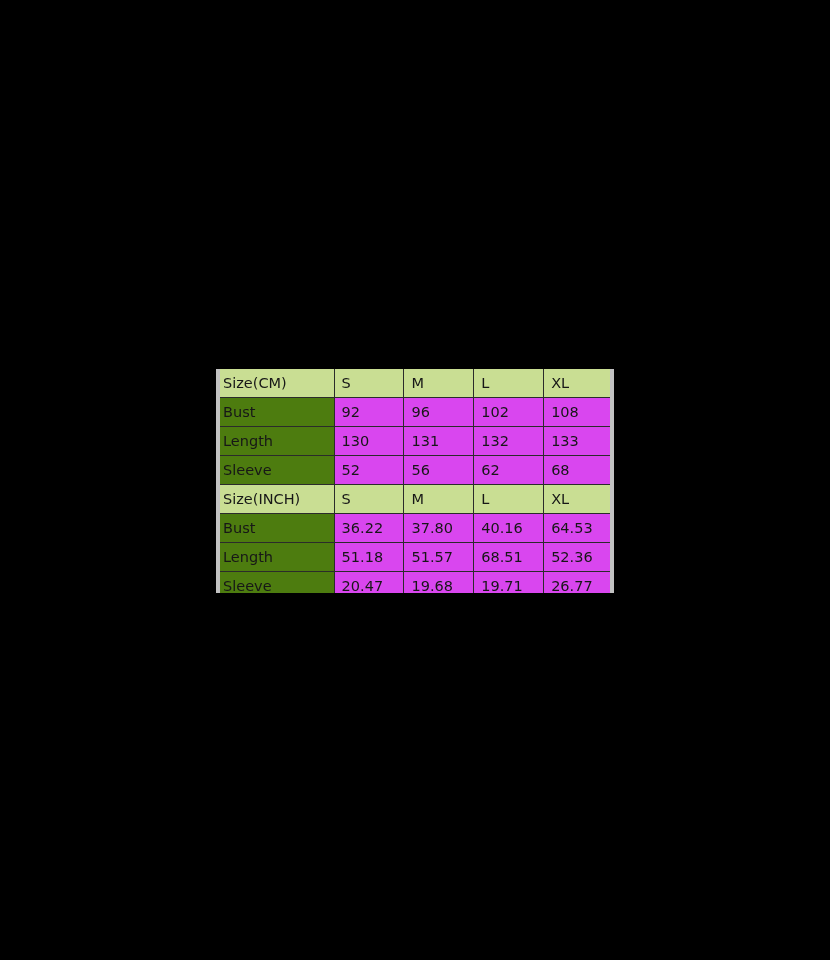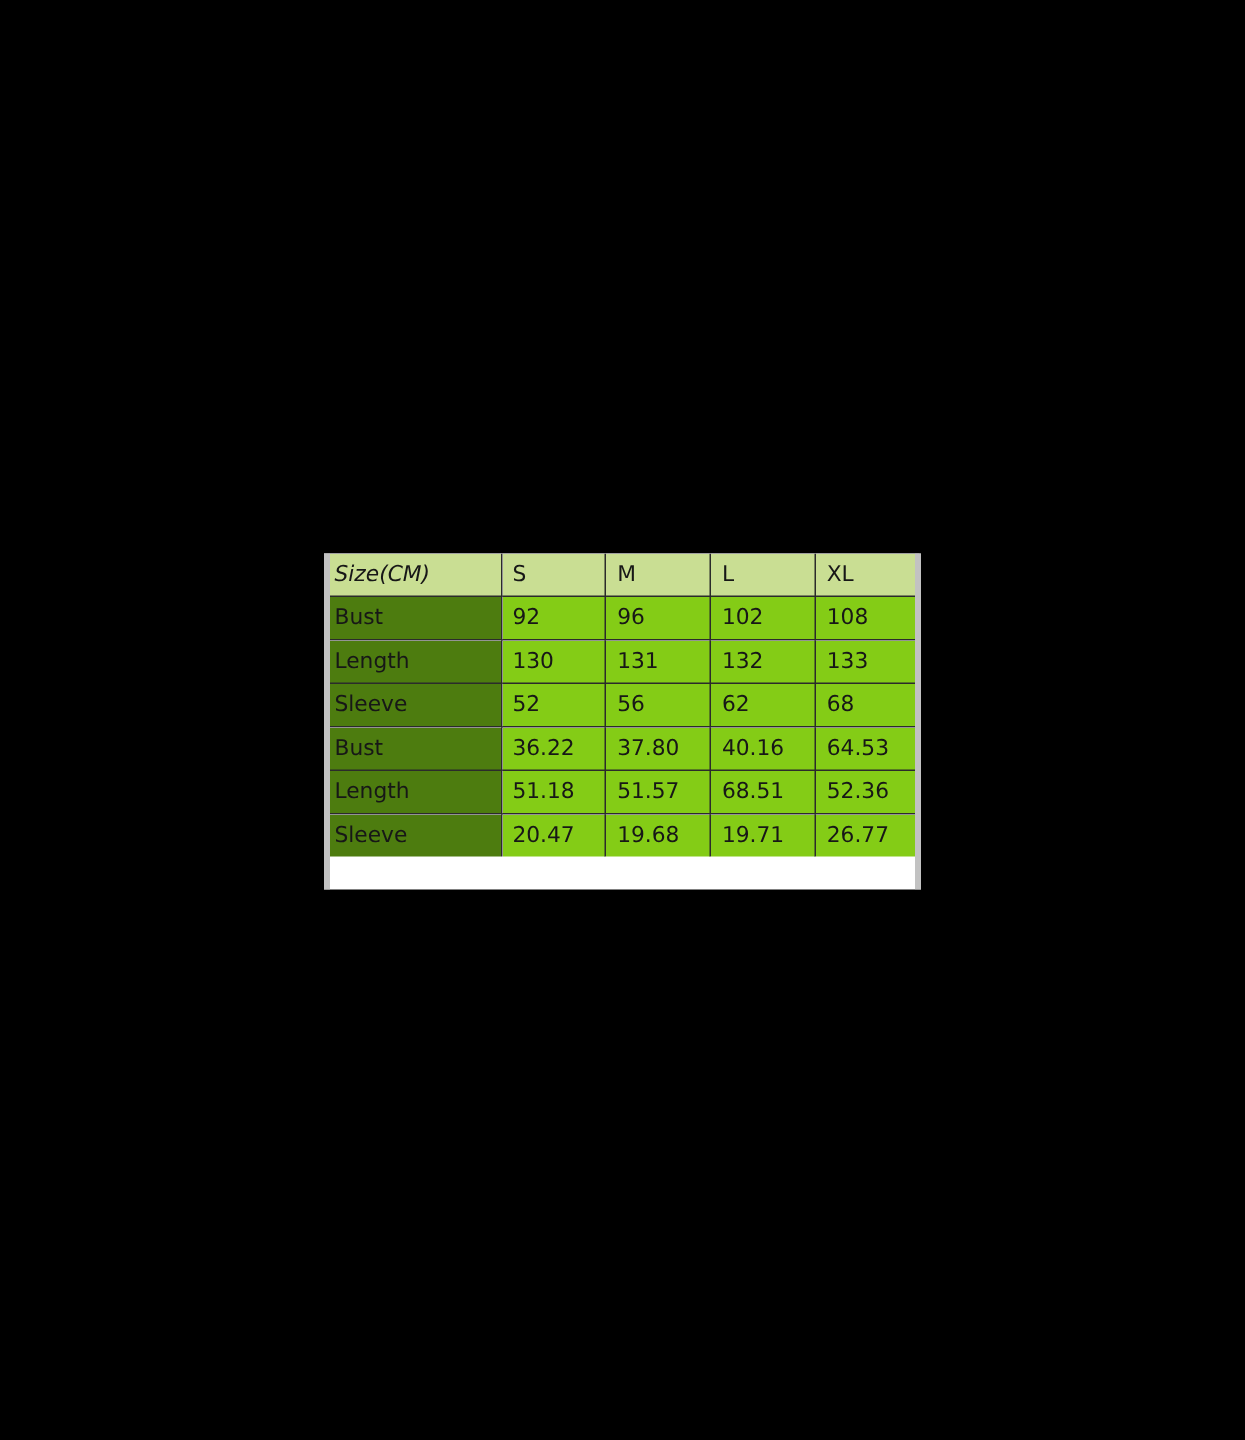--- a/index.html
+++ b/index.html
@@ -74,28 +74,27 @@
     padding-left: 6px;
   }
 
   
   tr.header-row td {
     background: #c9de93;
   }
   tr.header-row td.label-cell {
     background: #c9de93;
     border-right: 1px solid #2b2b2b;
-    font-style: italic;
   }
   tr.header-row td.data-cell {
     border-bottom: 1px solid #2b2b2b;
   }
 
   
-  td.data-cell { background: #84cc16; }
+  td.data-cell { background: #d946ef; }
 
   
   tr:last-child td { border-bottom: none; }
 </style>
 </head>
 <body>
 
 <div id="size-chart-wrap">
 
   <div class="edge-strip left"></div>
@@ -136,20 +135,27 @@
       </tr>
 
       <tr>
         <td class="label-cell">Sleeve</td>
         <td class="data-cell">52</td>
         <td class="data-cell">56</td>
         <td class="data-cell">62</td>
         <td class="data-cell">68</td>
       </tr>
 
+      <tr class="header-row">
+        <td class="label-cell">Size(INCH)</td>
+        <td class="data-cell">S</td>
+        <td class="data-cell">M</td>
+        <td class="data-cell">L</td>
+        <td class="data-cell">XL</td>
+      </tr>
 
       <tr>
         <td class="label-cell">Bust</td>
         <td class="data-cell">36.22</td>
         <td class="data-cell">37.80</td>
         <td class="data-cell">40.16</td>
         <td class="data-cell">64.53</td>
       </tr>
 
       <tr>

